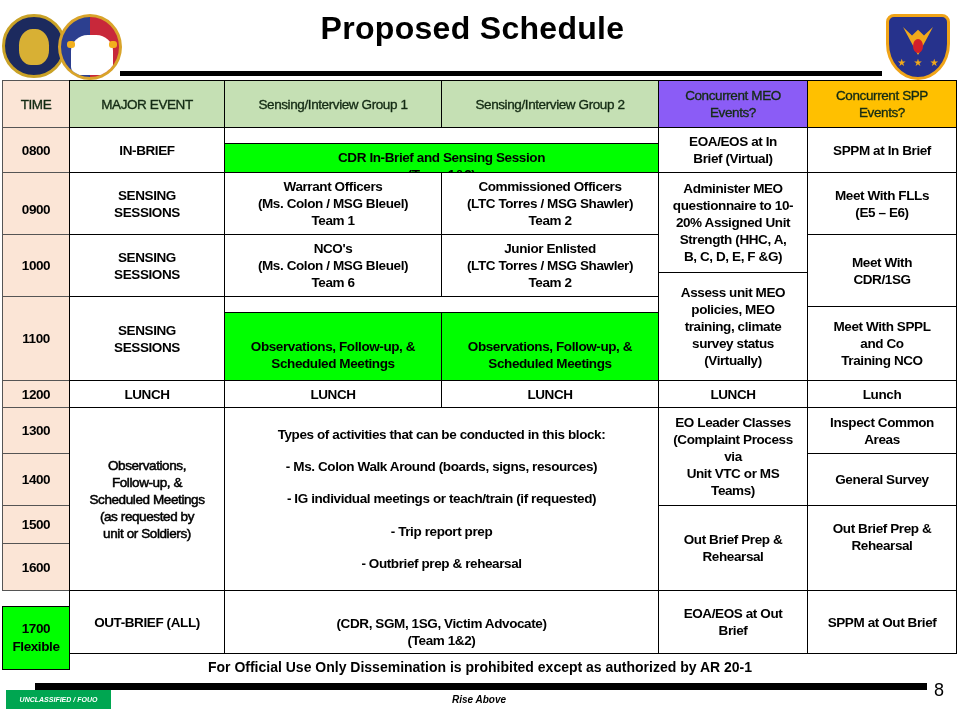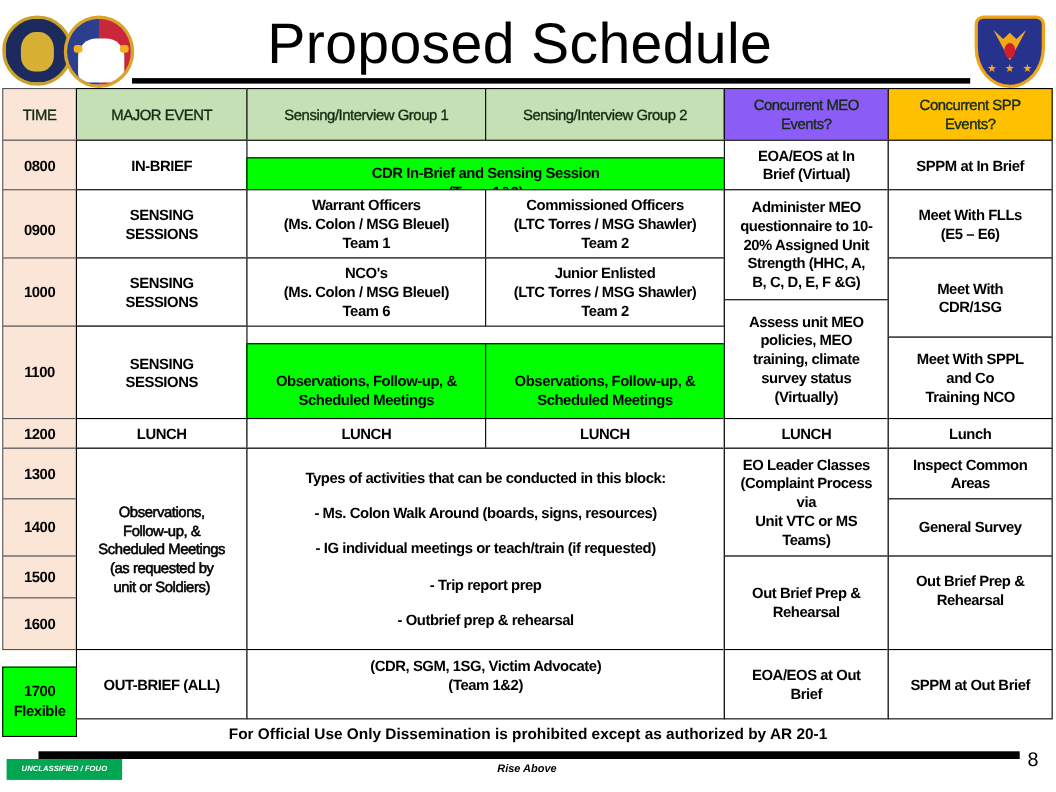--- a/index.html
+++ b/index.html
@@ -1,20 +1,20 @@
 <!DOCTYPE html>
 <html><head>
 <meta charset="utf-8">
 <style>
   * { box-sizing: border-box; margin: 0; padding: 0; }
   html, body { width: 960px; height: 720px; background: #ffffff; overflow: hidden; }
   body { position: relative; font-family: "Liberation Sans", "DejaVu Sans", sans-serif; color: #000; }
 
   .title { position: absolute; left: 200px; top: 10px; width: 545px; text-align: center;
-           font-size: 52px; font-weight: normal; letter-spacing: 0.3px; }
+           font-size: 32px; font-weight: bold; letter-spacing: 0.3px; }
   .title-rule { position: absolute; left: 120px; top: 71px; width: 762px; height: 5px; background: #000; }
 
   .logo { position: absolute; }
   .logo-usar { left: 2px; top: 14px; width: 64px; height: 64px; border-radius: 50%;
                background: radial-gradient(circle, #c9a227 0 30%, #1c2a5e 31% 100%);
                border: 3px solid #c9a227; }
   .logo-usar-inner { position: absolute; left: 14px; top: 12px; width: 30px; height: 36px;
                border-radius: 45% 45% 40% 40%; background: #d8b034; }
   .logo-eagle { left: 58px; top: 14px; width: 64px; height: 66px; border-radius: 50%;
                 overflow: hidden; border: 3px solid #d9a42a;
@@ -131,21 +131,21 @@
 Scheduled Meetings</div>
   <div class="cell white" style="left:222px;top:300px;width:218px;height:28px">LUNCH</div>
   <div class="cell white" style="left:439px;top:300px;width:218px;height:28px">LUNCH</div>
   <div class="cell white list-cell" style="left:222px;top:327px;width:435px;height:184px">
     <span>Types of activities that can be conducted in this block:</span>
     <span>-   Ms. Colon Walk Around  (boards, signs, resources)</span>
     <span>-   IG individual  meetings or teach/train (if requested)</span>
     <span>-   Trip report prep</span>
     <span>-   Outbrief prep &amp; rehearsal</span>
   </div>
-  <div class="cell white" style="left:222px;top:510px;width:435px;height:64px;align-items:flex-start;padding-top:6px">(CDR, SGM, 1SG, Victim Advocate)
+  <div class="cell white" style="left:222px;top:510px;width:435px;height:64px;align-items:flex-start;padding-top:24px">(CDR, SGM, 1SG, Victim Advocate)
 (Team 1&amp;2)</div>
 
   <div class="cell white" style="left:656px;top:47px;width:150px;height:46px">EOA/EOS at In
 Brief (Virtual)</div>
   <div class="cell white" style="left:656px;top:92px;width:150px;height:101px">Administer MEO
 questionnaire to 10-
 20% Assigned Unit
 Strength (HHC, A,
 B, C, D, E, F &amp;G)</div>
   <div class="cell white" style="left:656px;top:192px;width:150px;height:109px">Assess unit MEO

